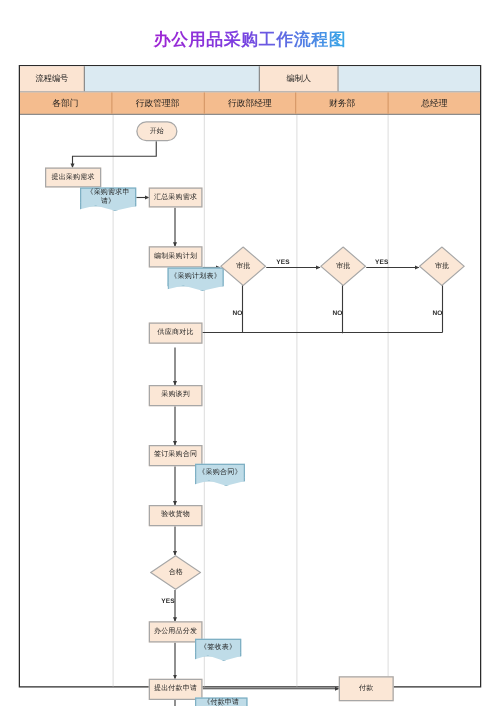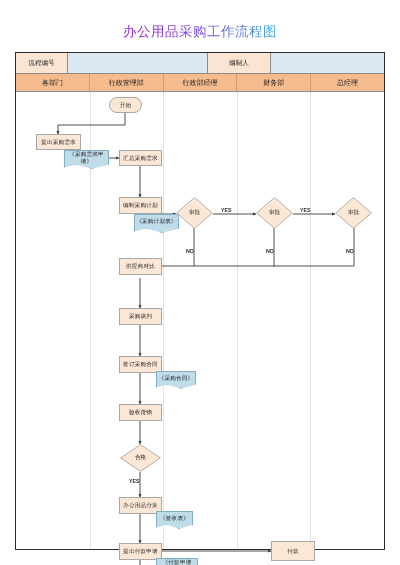--- a/index.html
+++ b/index.html
@@ -8,21 +8,21 @@
     background:#ffffff;
     font-family:"Liberation Sans","DejaVu Sans",sans-serif;
     overflow:hidden;
   }
   #page{position:relative;width:400px;height:565px;background:#fff;}
 
   
   .title{
     position:absolute;left:0;top:23px;width:400px;
     text-align:center;
-    font-size:13.5px;font-weight:normal;letter-spacing:.5px;
+    font-size:13.5px;font-weight:bold;letter-spacing:.5px;
     background:linear-gradient(90deg,#9b1ed6 0%,#a41fd1 28%,#7b3fe0 48%,#2fb7e8 72%,#22c8f2 100%);
     -webkit-background-clip:text;background-clip:text;
     color:transparent;-webkit-text-fill-color:transparent;
   }
 
   
   .frame{
     position:absolute;left:15px;top:52px;width:370px;height:498px;
     border:1.4px solid #2b2b2b;background:#fff;box-sizing:border-box;
   }

